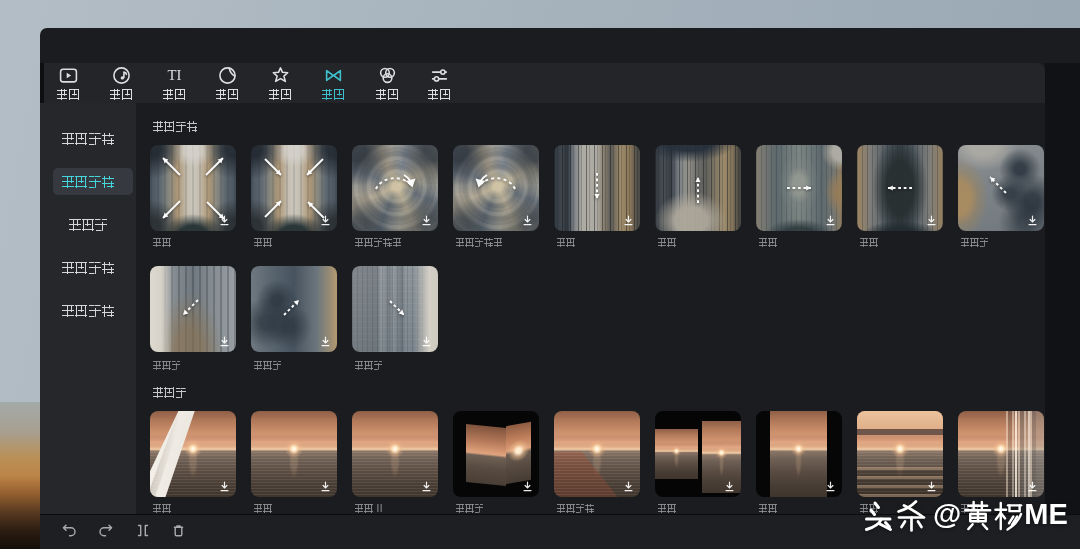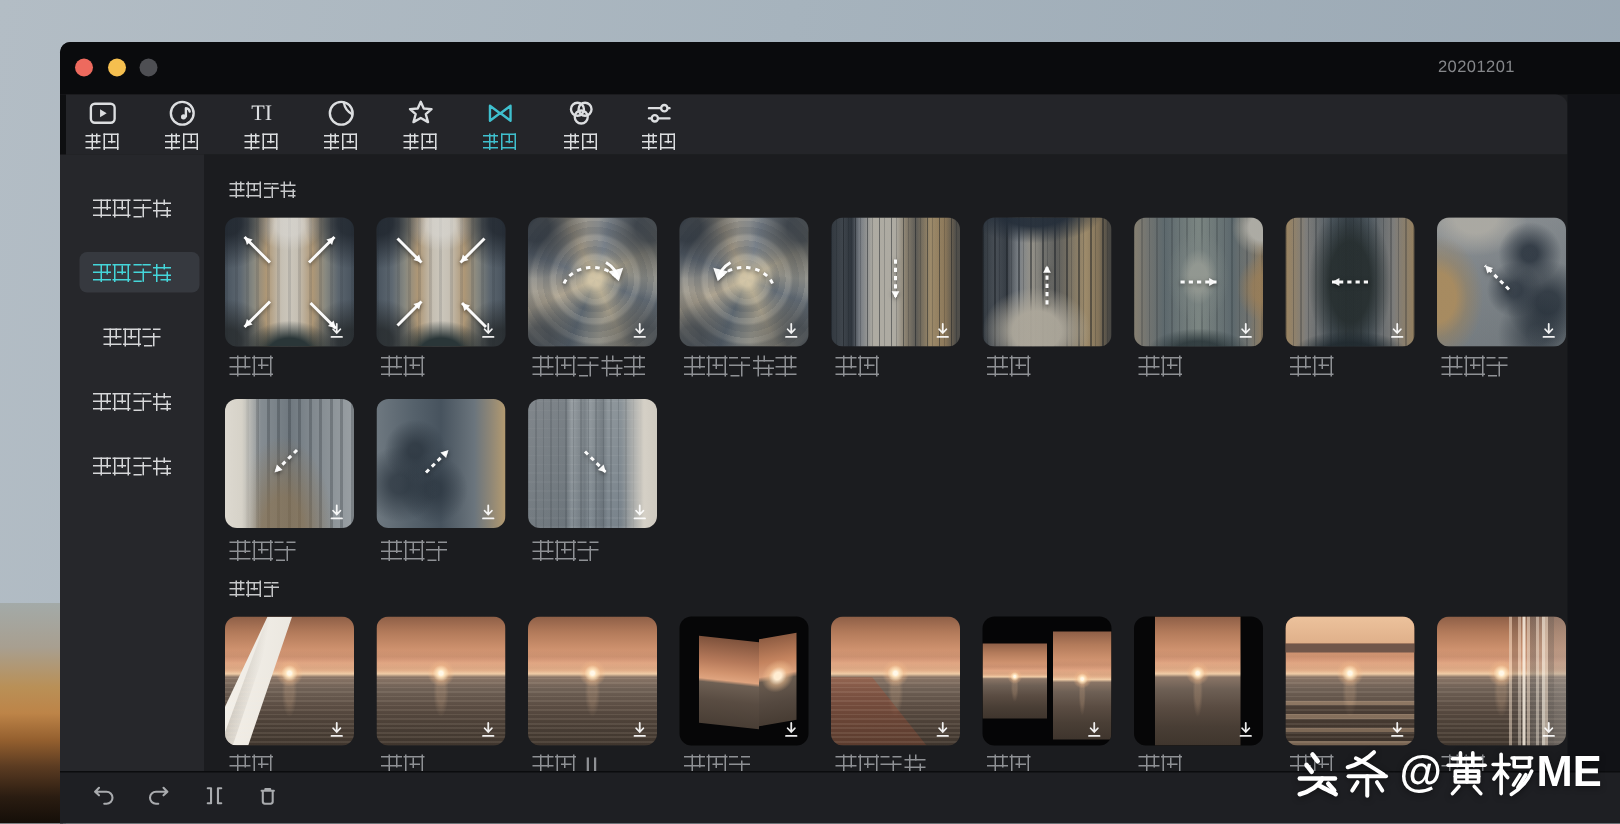--- a/index.html
+++ b/index.html
@@ -27,21 +27,21 @@
 .tbi.act{color:#3fc0ce}
 #sidebar{position:absolute;left:0;top:75px;width:96px;height:411px;background:#26272b}
 .sbi{position:absolute;left:0;width:96px;text-align:center;font-size:14px;font-weight:bold;color:#d6d7d9;letter-spacing:.5px}
 #sbact{position:absolute;left:13px;top:65px;width:80px;height:27px;background:#36393f;border-radius:5px}
 .sb-teal{color:#44d6da}
 #content{position:absolute;left:96px;top:75px;width:909px;height:411px;background:#1b1c1f}
 #rband{position:absolute;left:1005px;top:35px;width:35px;height:451px;background:#111216}
 #botbar{position:absolute;left:0;top:486px;width:1040px;height:35px;background:#1e1f23;border-top:1px solid #0b0c0e}
 .bbi{position:absolute;top:9px;color:#a9abae}
 .sect{position:absolute;font-size:12px;color:#c6c7c9;letter-spacing:1px}
-.lbl{position:absolute;font-size:16px;color:#8f9195;letter-spacing:.5px}
+.lbl{position:absolute;font-size:10px;color:#8f9195;letter-spacing:.5px}
 .th{position:absolute;width:86px;height:86px;border-radius:8px;overflow:hidden}
 .th svg.ar{position:absolute;left:0;top:0}
 .dl{position:absolute;right:6px;bottom:5px}
 
 .tA{background:
  radial-gradient(circle at 3% 4%,rgba(30,36,44,.85) 0 7%,transparent 26%),
  radial-gradient(circle at 97% 4%,rgba(30,36,44,.8) 0 7%,transparent 26%),
  radial-gradient(circle at 3% 96%,rgba(36,40,42,.8) 0 7%,transparent 24%),
  radial-gradient(circle at 97% 96%,rgba(36,40,42,.8) 0 7%,transparent 24%),
  radial-gradient(ellipse 36% 26% at 50% 106%,rgba(42,54,56,1) 0 48%,transparent 100%),
@@ -108,26 +108,20 @@
 
 .sun{background:
  radial-gradient(circle at 50% 44%,#fff8e8 0 2%,rgba(255,228,188,.95) 4%,rgba(248,190,140,.38) 8.5%,transparent 14%),
  radial-gradient(ellipse 6% 20% at 50% 58%,rgba(255,205,160,.17) 0 50%,transparent 100%),
  linear-gradient(180deg,transparent 26%,rgba(140,92,68,.16) 31%,transparent 36%,rgba(140,92,68,.12) 40%,transparent 44%),
  linear-gradient(180deg,#8e5f47 0%,#b27a5a 12%,#cb8f6c 24%,#dda07e 34%,#e9b690 42%,#efcca6 44.5%,#8a7566 47%,#6e6055 56%,#5a4c42 70%,#493e35 85%,#3f352d 100%)}
 .sunrip{position:absolute;left:0;top:48%;width:100%;height:52%;background:repeating-linear-gradient(180deg,rgba(255,235,215,.09) 0 1px,transparent 1px 3px)}
 </style></head><body>
 <div id="rock" style="background:linear-gradient(180deg,#a3aaa8 0%,#a89f90 20%,#b99057 38%,#bd8448 50%,#95602f 62%,#5c3c22 74%,#2a1c11 88%,#140e08 100%)"></div>
 <div id="win">
-<div id="titlebar">
- <span class="dot" style="left:10px;background:#ed6a5e"></span>
- <span class="dot" style="left:32px;background:#f5bf4f"></span>
- <span class="dot" style="left:53px;background:#4e4f53"></span>
- <span id="date">20201201</span>
-</div>
 <div id="toolbar">
       <div class="tbi" style="left:0px">
         <div class="ic"><svg width="19" height="19" viewBox="0 0 18 18">
             <rect x="1.5" y="3" width="15" height="12" rx="2.5" stroke="currentColor" fill="none" stroke-width="1.5" stroke-linecap="round" stroke-linejoin="round"></rect>
             <path d="M7.3 6.5 L11.5 9 L7.3 11.5 Z" fill="currentColor"></path>
           </svg></div>
         <div class="lb"><i class="fz fa"></i><i class="fz fb"></i></div>
       </div>
       <div class="tbi" style="left:53px">
         <div class="ic"><svg width="19" height="19" viewBox="0 0 18 18">

